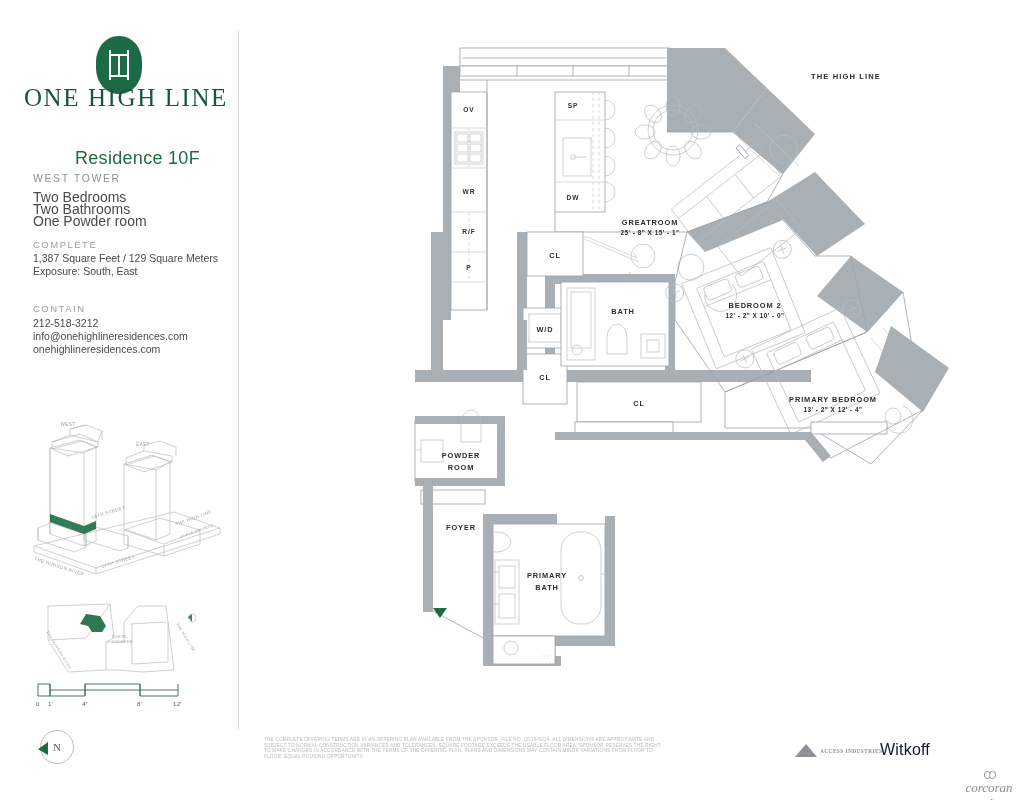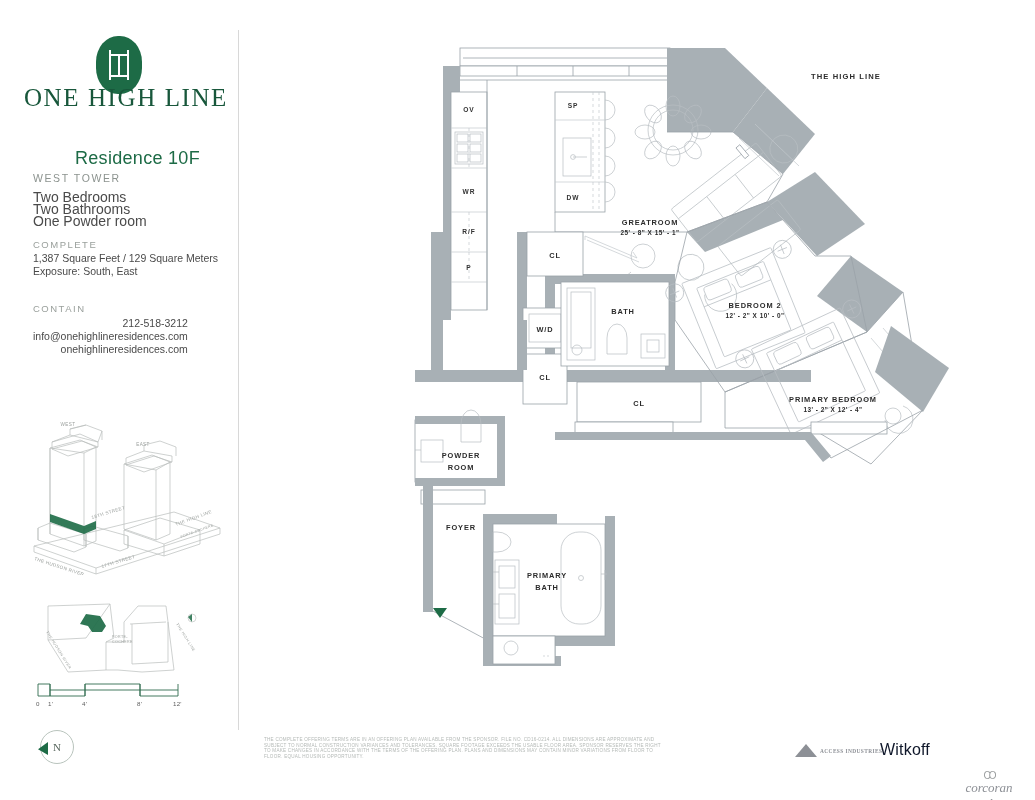--- a/index.html
+++ b/index.html
@@ -37,21 +37,21 @@
     letter-spacing:.3px;font-family:"Liberation Sans",sans-serif;margin-left:42px;
   }
   .res-tower{
     position:absolute;left:33px;top:172px;font-size:10.5px;letter-spacing:1.6px;color:#8c938f;
   }
   .res-rooms{position:absolute;left:33px;top:191px;font-size:14px;line-height:12px;color:#4a4a4a;}
   .sec-label{font-size:9.5px;letter-spacing:1.5px;color:#9aa09c;}
   .interior-h{position:absolute;left:33px;top:239px;}
   .interior-b{position:absolute;left:33px;top:252px;font-size:10.5px;line-height:13px;color:#4a4a4a;}
   .contact-h{position:absolute;left:33px;top:303px;}
-  .contact-b{position:absolute;left:33px;top:317px;font-size:10.5px;line-height:13px;color:#4a4a4a;text-align:right;}
+  .contact-b{position:absolute;left:33px;top:317px;font-size:10.5px;line-height:13px;color:#4a4a4a;}
 
   
   .bldg{position:absolute;left:24px;top:420px;width:205px;height:155px;}
   .bldg svg{display:block;}
 
   
   .sitemap{position:absolute;left:26px;top:592px;width:200px;height:86px;}
 
   
   .scalebar{position:absolute;left:30px;top:680px;width:150px;height:32px;}

